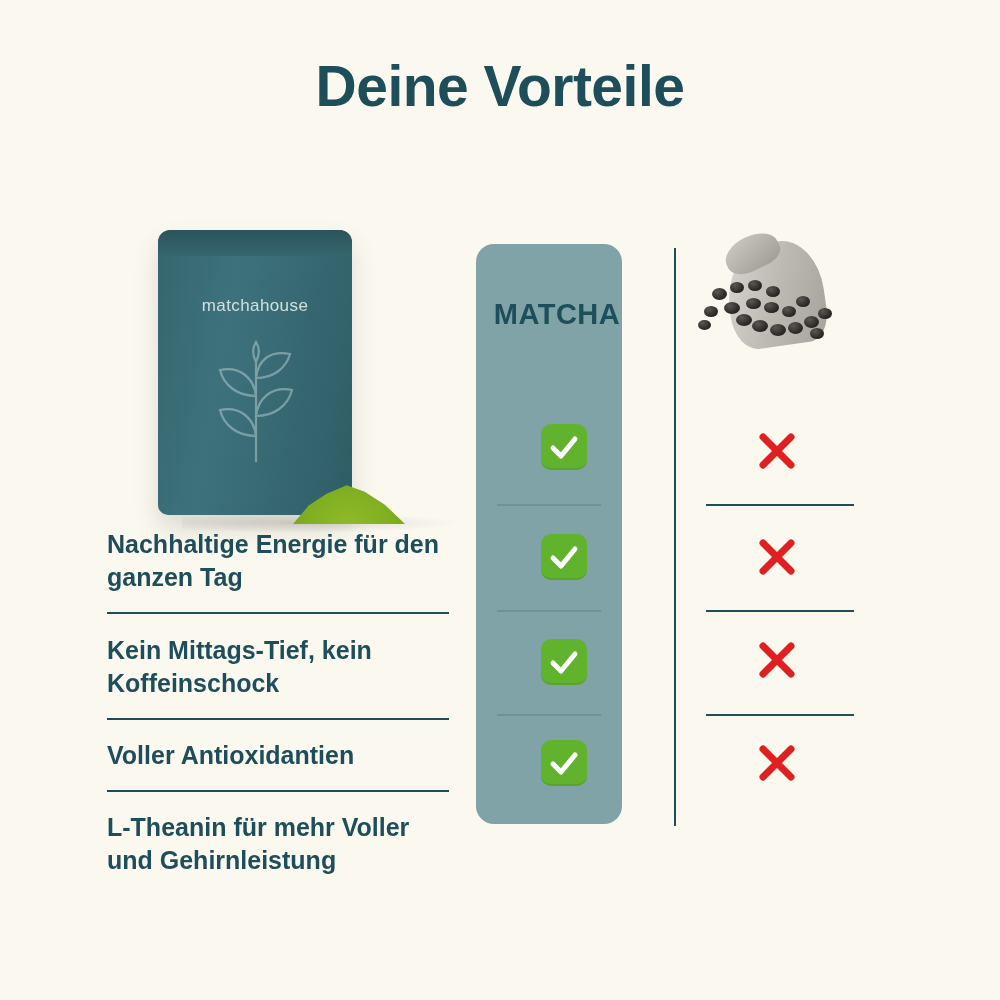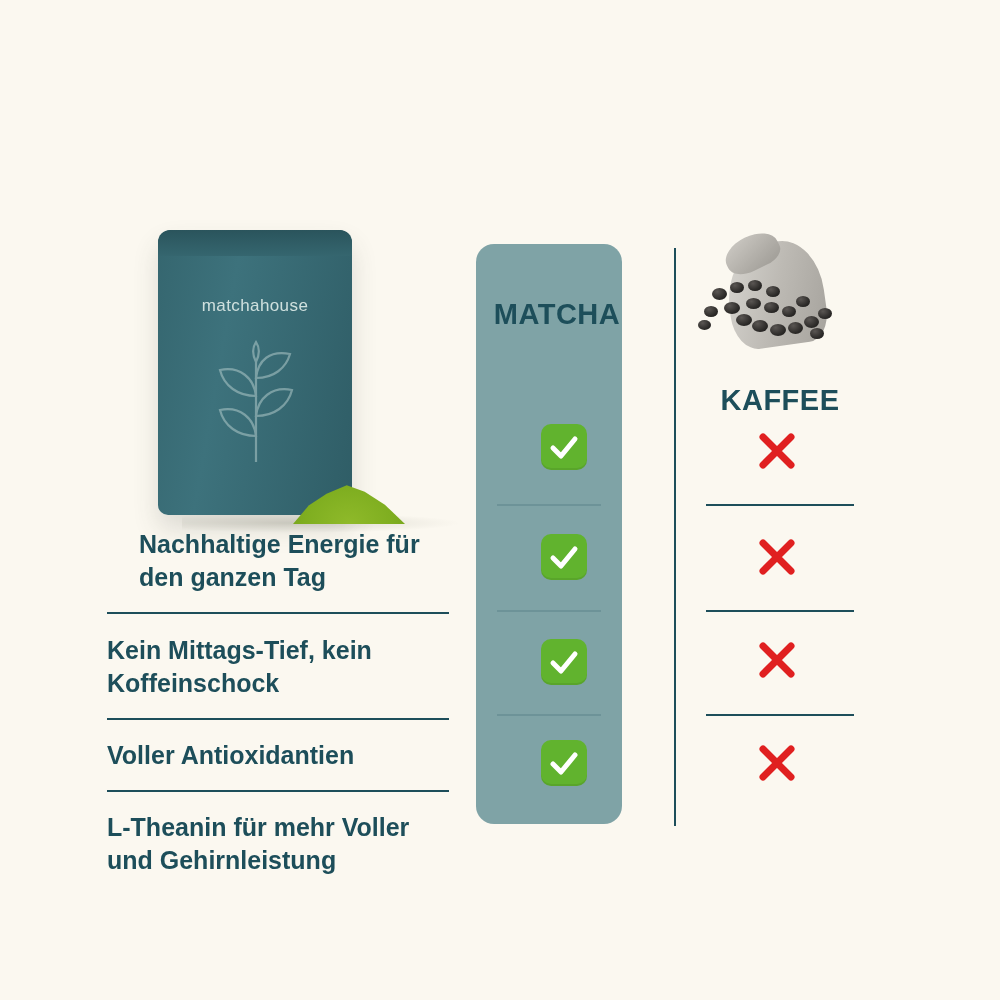--- a/index.html
+++ b/index.html
@@ -234,21 +234,21 @@
     color: #1d4e5a;
     font-weight: bold;
     font-size: 25px;
     line-height: 1.30;
   }
   .benefit-rule {
     width: 342px;
     height: 2px;
     background: #1d4e5a;
   }
-  .b1 { position: absolute; left: 0; top: 0; margin-left: 32px; }
+  .b1 { position: absolute; left: 0; top: 0; }
   .r1 { position: absolute; left: 0; top: 84px; }
   .b2 { position: absolute; left: 0; top: 106px; }
   .r2 { position: absolute; left: 0; top: 190px; }
   .b3 { position: absolute; left: 0; top: 211px; }
   .r3 { position: absolute; left: 0; top: 262px; }
   .b4 { position: absolute; left: 0; top: 283px; }
 
   
   .footnote {
     position: absolute;
@@ -258,20 +258,21 @@
     font-size: 20px;
     font-style: italic;
   }
 </style>
 </head>
 <body>
 
 <div class="page">
 
   <div class="headline">
+    <span>Deine Vorteile</span>
   </div>
 
   <div class="pouch-wrap">
     <div class="pouch-shadow"></div>
     <div class="pouch">
       <div class="pouch-top"></div>
       <div class="pouch-brand">matchahouse</div>
       <div class="pouch-leaf">
         <svg width="112" height="130" viewBox="0 0 112 130">
           <g fill="none" stroke="#bcd3d2" stroke-width="2.2">
@@ -340,21 +341,20 @@
   <div class="col-divider" style="top:714px;"></div>
 
   <div class="check" style="top:740px;">
     <svg width="46" height="46" viewBox="0 0 46 46">
         <path d="M12 24 L20 32 L34 15" fill="none" stroke="#ffffff" stroke-width="5" stroke-linecap="round" stroke-linejoin="round"></path>
       </svg>
   </div>
 
   <div class="vdivider"></div>
 
-  <div class="kaffee-title">KAFFEE</div>
 
   <div class="cross" style="top:428px;">
     <svg width="46" height="46" viewBox="0 0 46 46">
         <path d="M9 9 L37 37 M37 9 L9 37" stroke="#e02020" stroke-width="7" stroke-linecap="round"></path>
       </svg>
   </div>
   <div class="right-divider" style="top:504px;"></div>
 
   <div class="cross" style="top:534px;">
     <svg width="46" height="46" viewBox="0 0 46 46">

